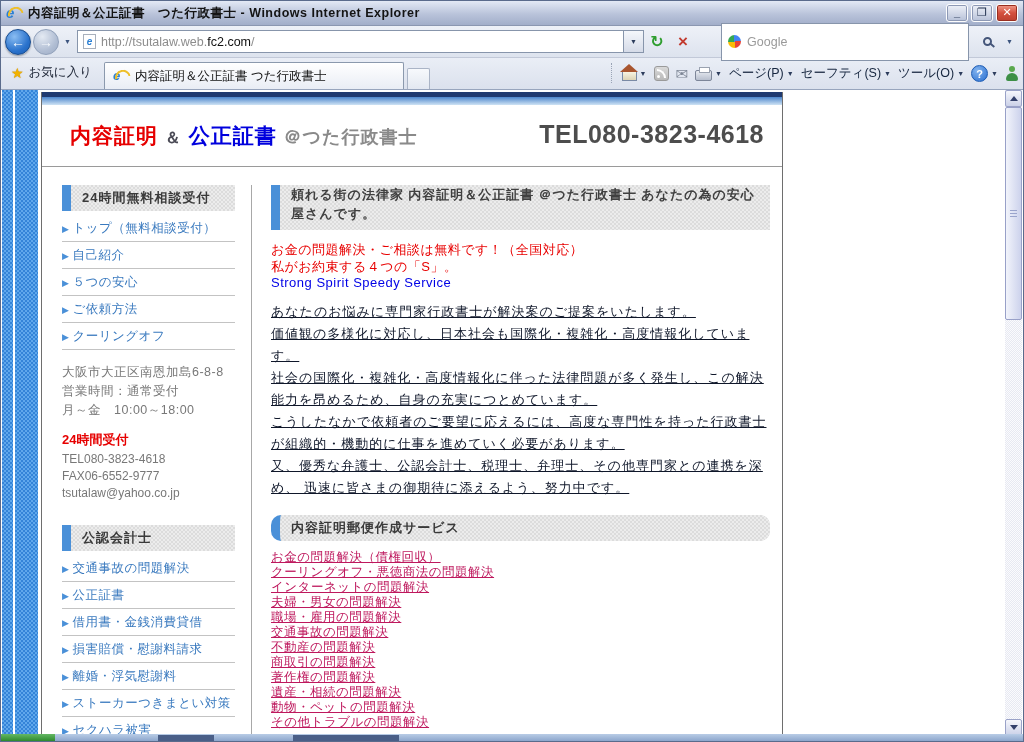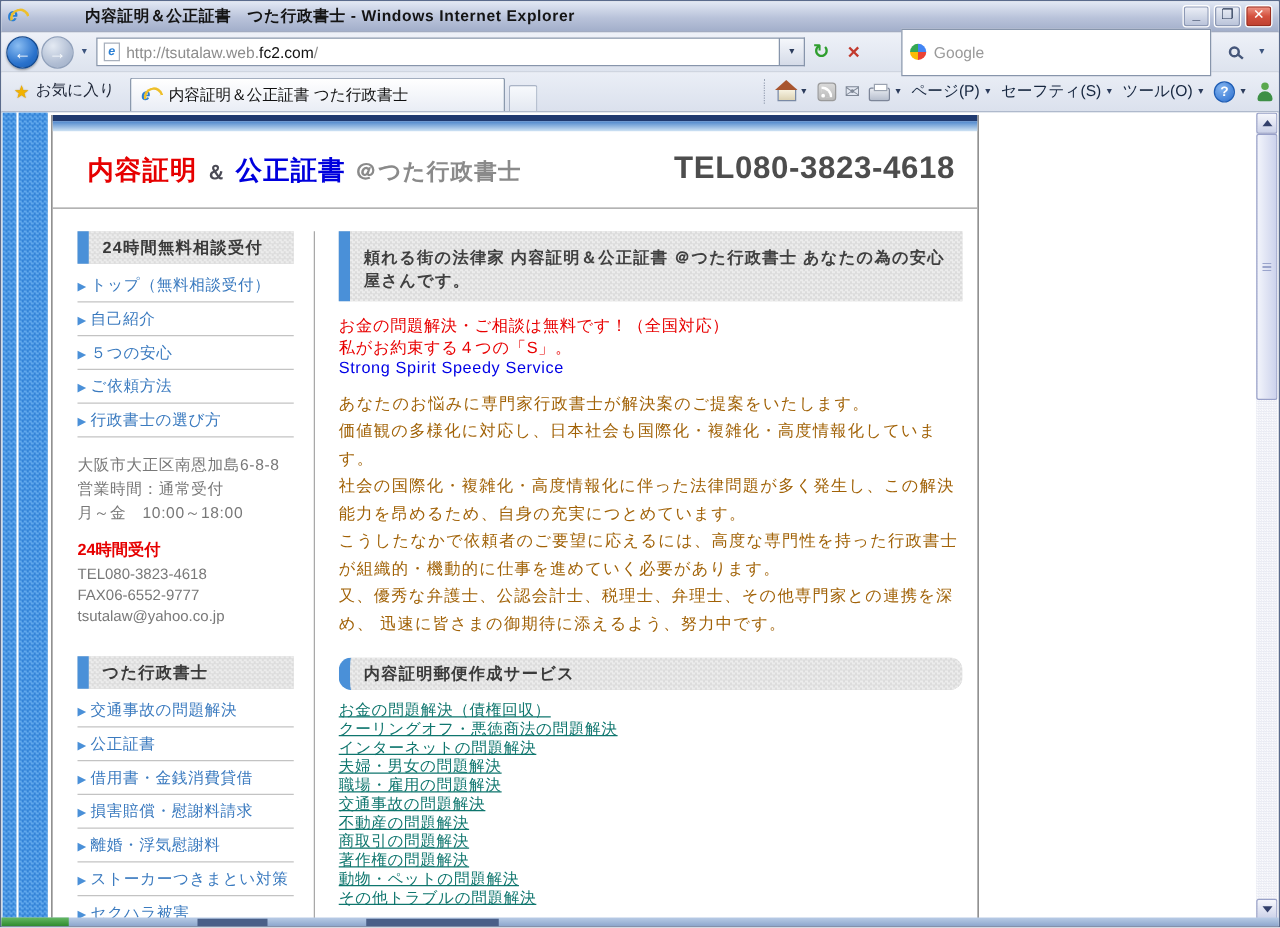--- a/index.html
+++ b/index.html
@@ -13,21 +13,21 @@
 
   
   .titlebar { height:25px; background:linear-gradient(#e3e9f5,#b9c3da 55%,#a2aeca);
     border-bottom:1px solid #8b97b1; display:flex; align-items:center; padding:0 5px; gap:6px; }
   .ie-logo { position:relative; width:16px; height:16px; color:#2a7fd4; font-weight:bold;
     font-style:italic; font-size:15px; line-height:15px; flex:none; }
   .ie-logo::after { content:""; position:absolute; left:1px; top:2px; width:12px; height:6px;
     border:2px solid #eebf2a; border-bottom:none; border-radius:50% 50% 0 0/100% 100% 0 0;
     transform:rotate(-14deg); }
   .title-text { flex:1; font-size:12.5px; font-weight:bold; color:#141414; letter-spacing:.5px;
-    white-space:nowrap; overflow:hidden;margin-left:40px; }
+    white-space:nowrap; overflow:hidden; }
   .winbtns { display:flex; gap:3px; }
   .winbtn { width:22px; height:18px; border:1px solid #fdfdfd; border-radius:3px;
     background:linear-gradient(#eef1f8,#b7c1d8); box-shadow:inset 0 0 0 1px #8d99b5;
     font-size:11px; line-height:15px; text-align:center; color:#20304e; font-weight:bold; }
   .winbtn.close { background:linear-gradient(#f09c8c,#d4503e 50%,#bc4030); color:#fff;
     box-shadow:inset 0 0 0 1px #992e20; }
 
   
   .navrow { height:32px; background:linear-gradient(#eef1f8,#dde3ee);
     border-bottom:1px solid #c2c9d8; display:flex; align-items:center; padding:0 4px; }
@@ -143,30 +143,30 @@
   .side-item { border-bottom:1px solid #c3c3c3; padding:5px 0 4px 13px; text-indent:-13px;
     font-size:12.5px; line-height:16px; color:#3a7abf; cursor:pointer; letter-spacing:.5px; }
   .side-item .blt { font-size:9px; color:#4a90d8; margin-right:3px; }
   .addr-block { margin-top:13px; font-size:12.5px; line-height:19px; color:#787878;
     letter-spacing:.5px; }
   .hours-label { margin:11px 0 2px; font-size:13px; font-weight:bold; color:#e60000; }
   .contact-block { font-size:12px; line-height:17px; color:#787878; }
   .side-gap { height:23px; }
 
   .main { flex:1; min-width:0; }
-  .intro-box { line-height:19px; padding-top:11px; padding-bottom:7px; color:#404040; }
+  .intro-box { line-height:19px; padding-top:0; padding-bottom:7px; color:#404040;font-family:Liberation Serif, serif; }
   .red-lines { margin-top:12px; font-size:13px; line-height:16.5px; letter-spacing:.5px; }
   .red-lines .rl { color:#e80000; }
   .red-lines .bl { color:#0000e6; }
-  .paras { margin-top:9px; font-size:13px; line-height:22px; color:#a16207;
-    letter-spacing:1px; }
+  .paras { margin-top:9px; font-size:13px; line-height:22px; color:#0f172a;
+    letter-spacing:1px;text-decoration:underline; }
   .paras p { margin:0; }
   .svc-head { margin-top:16px;border-radius:10px; }
   .svc-links { margin-top:9px; font-size:12.5px; line-height:15px; }
-  .svc-link { color:#0f766e; text-decoration:underline; cursor:pointer; letter-spacing:.5px; }
+  .svc-link { color:#be185d; text-decoration:underline; cursor:pointer; letter-spacing:.5px; }
 
   
   .scrollbar { position:absolute; right:0; top:0; width:17px; height:646px; background:#f1f2f8;
     background-image:repeating-conic-gradient(#fbfbfd 0% 25%,#e7e9f2 0% 50%);
     background-size:2px 2px; }
   .sb-btn { position:absolute; left:0; width:17px; height:17px; border:1px solid #9aa2c8;
     border-radius:2px; background:linear-gradient(#f6f7fc,#cbd1e8); display:flex;
     align-items:center; justify-content:center; }
   .sb-btn.up { top:0; } .sb-btn.down { bottom:0; }
   .tri-up { width:0; height:0; border-left:4px solid transparent; border-right:4px solid transparent;
@@ -308,40 +308,40 @@
             <div class="side-list">
 
                 <div class="side-item"><span class="blt">▶</span><span>トップ（無料相談受付）</span></div>
 
                 <div class="side-item"><span class="blt">▶</span><span>自己紹介</span></div>
 
                 <div class="side-item"><span class="blt">▶</span><span>５つの安心</span></div>
 
                 <div class="side-item"><span class="blt">▶</span><span>ご依頼方法</span></div>
 
-                <div class="side-item"><span class="blt">▶</span><span>行政書士の選び方</span></div>
+                <div class="side-item"><span class="blt">▶</span><span>クーリングオフ</span></div>
               </div>
 
             <div class="addr-block">
 
             <div>大阪市大正区南恩加島6-8-8</div>
                 <div>営業時間：通常受付</div>
                 <div>月～金　10:00～18:00</div>
               </div>
 
             <div class="hours-label">24時間受付</div>
             <div class="contact-block">
 
             <div>TEL080-3823-4618</div>
                 <div>FAX06-6552-9777</div>
                 <div>tsutalaw@yahoo.co.jp</div>
               </div>
 
             <div class="side-gap"></div>
-            <div class="dotbox">つた行政書士</div>
+            <div class="dotbox">公認会計士</div>
             <div class="side-list">
 
                 <div class="side-item"><span class="blt">▶</span><span>交通事故の問題解決</span></div>
 
                 <div class="side-item"><span class="blt">▶</span><span>公正証書</span></div>
 
                 <div class="side-item"><span class="blt">▶</span><span>借用書・金銭消費貸借</span></div>
 
                 <div class="side-item"><span class="blt">▶</span><span>損害賠償・慰謝料請求</span></div>
 
@@ -379,20 +379,21 @@
 
           <div><span class="svc-link">お金の問題解決（債権回収）</span></div>
               <div><span class="svc-link">クーリングオフ・悪徳商法の問題解決</span></div>
               <div><span class="svc-link">インターネットの問題解決</span></div>
               <div><span class="svc-link">夫婦・男女の問題解決</span></div>
               <div><span class="svc-link">職場・雇用の問題解決</span></div>
               <div><span class="svc-link">交通事故の問題解決</span></div>
               <div><span class="svc-link">不動産の問題解決</span></div>
               <div><span class="svc-link">商取引の問題解決</span></div>
               <div><span class="svc-link">著作権の問題解決</span></div>
+              <div><span class="svc-link">遺産・相続の問題解決</span></div>
               <div><span class="svc-link">動物・ペットの問題解決</span></div>
               <div><span class="svc-link">その他トラブルの問題解決</span></div>
             </div>
         </div>
       </div>
     </div>
 
     <div class="scrollbar">
       <div class="sb-btn up">
           <span class="tri-up"></span>

